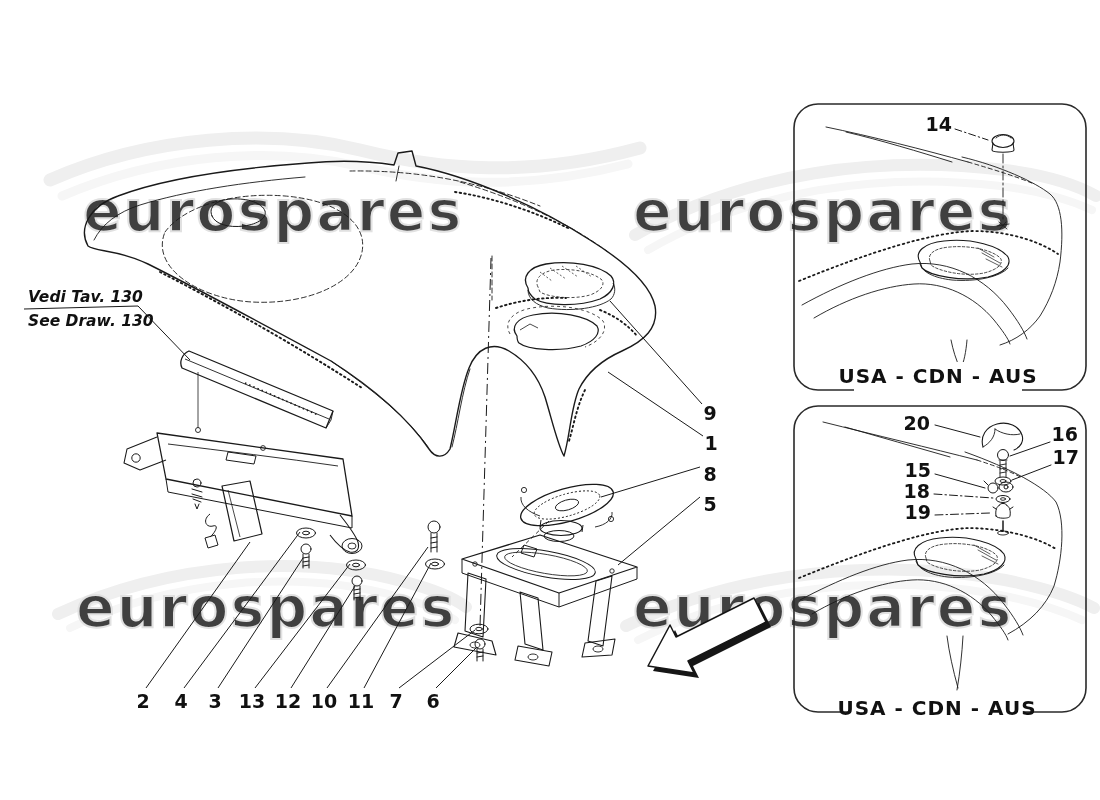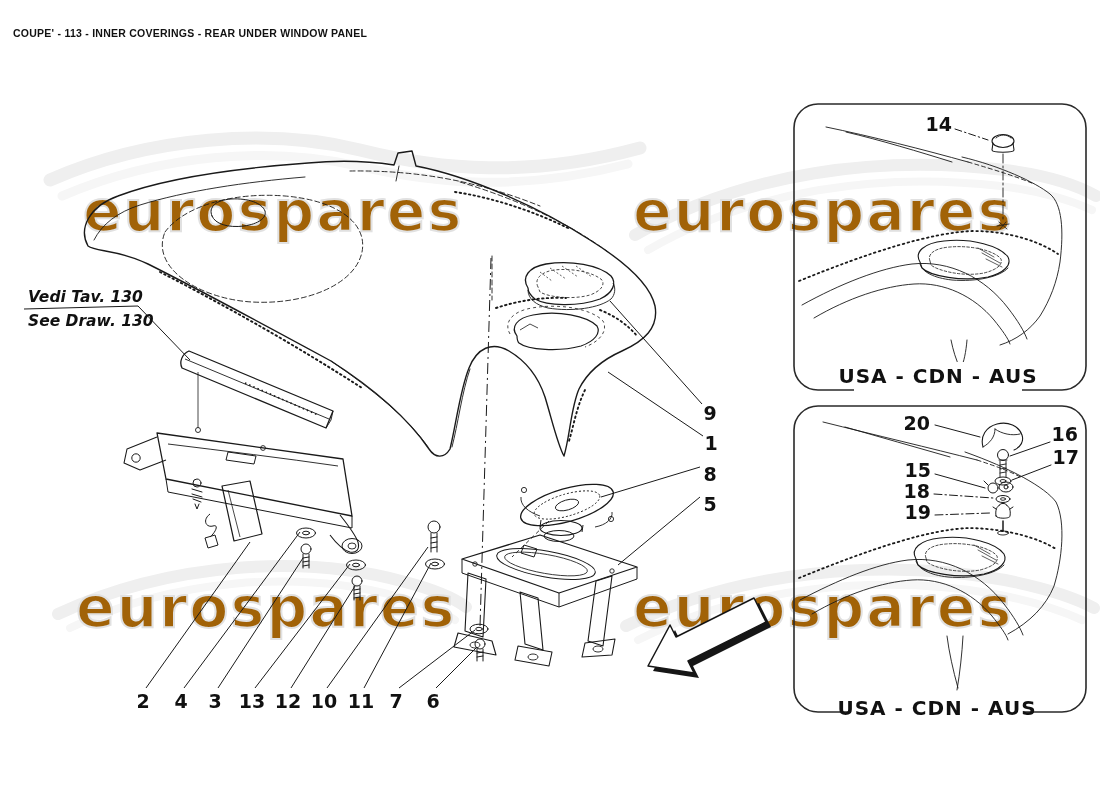--- a/index.html
+++ b/index.html
@@ -2,21 +2,21 @@
 <html><head>
 <meta charset="utf-8">
 <style>
   html,body{margin:0;padding:0;background:#fff;}
   #page{position:relative;width:1100px;height:800px;background:#fff;overflow:hidden;
         font-family:"Liberation Sans",sans-serif;}
   #page-title{position:absolute;left:13px;top:27px;z-index:3;
         font-family:"Liberation Sans",sans-serif;font-weight:bold;font-size:10.5px;
         letter-spacing:.25px;color:#111;white-space:nowrap;}
   .wm{position:absolute;z-index:1;font-family:"DejaVu Sans",sans-serif;font-weight:bold;
-        font-size:57px;letter-spacing:2px;color:#a16207;-webkit-text-stroke:2px #e1e1e1;
+        font-size:57px;letter-spacing:2px;color:#404040;-webkit-text-stroke:2px #e1e1e1;
         white-space:nowrap;user-select:none;}
   #wm-tl{left:83px;top:178px;}
   #wm-tr{left:633px;top:178px;}
   #wm-bl{left:76px;top:574px;}
   #wm-br{left:633px;top:574px;}
   #swooshes{position:absolute;left:0;top:0;z-index:0;}
   #art{position:absolute;left:0;top:0;z-index:2;}
   svg text{font-family:"DejaVu Sans",sans-serif;}
   .num{font-weight:bold;font-size:19px;fill:#111;}
   .regionlabel{font-weight:bold;font-size:20px;fill:#111;letter-spacing:1px;}
@@ -37,21 +37,20 @@
       <path d="M 70 628 C 175 578 300 570 396 596 C 425 604 443 611 455 620" stroke="#f6f6f6" stroke-width="8"></path>
       <path d="M 626 626 C 740 570 885 558 1005 580 C 1045 588 1074 597 1094 608" stroke="#efefef" stroke-width="12"></path>
       <path d="M 638 640 C 745 586 880 574 995 594 C 1032 601 1060 610 1082 620" stroke="#f6f6f6" stroke-width="8"></path>
     </g>
   </svg>
   <div class="wm" id="wm-tl">eurospares</div>
   <div class="wm" id="wm-tr">eurospares</div>
   <div class="wm" id="wm-bl">eurospares</div>
   <div class="wm" id="wm-br">eurospares</div>
 
-  <div id="page-title">COUPE' - 113 - INNER COVERINGS - REAR UNDER WINDOW PANEL</div>
 
   <svg id="art" width="1100" height="800" viewBox="0 0 1100 800">
 
     <g fill="none" stroke="#1a1a1a" stroke-width="1.4" stroke-linejoin="round" stroke-linecap="round">
       <path d="M 88 246 C 78 228 90 206 118 196 C 165 178 240 168 308 163
                C 340 160 368 161 394 165 L 398 153 L 412 151 L 416 166
                C 468 176 538 206 590 240 C 622 260 650 283 655 306
                C 659 328 644 341 622 351 C 604 359 588 371 579 389
                C 571 407 570 436 564 456 C 558 446 552 420 545 397
                C 538 376 526 361 509 351 C 492 341 477 348 469 368

